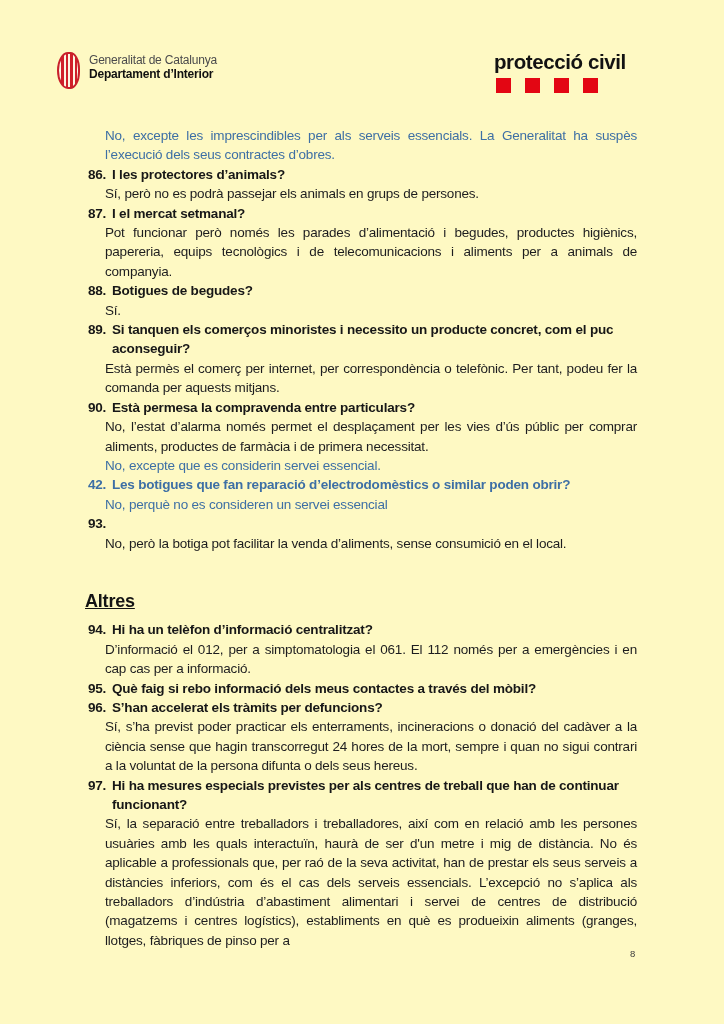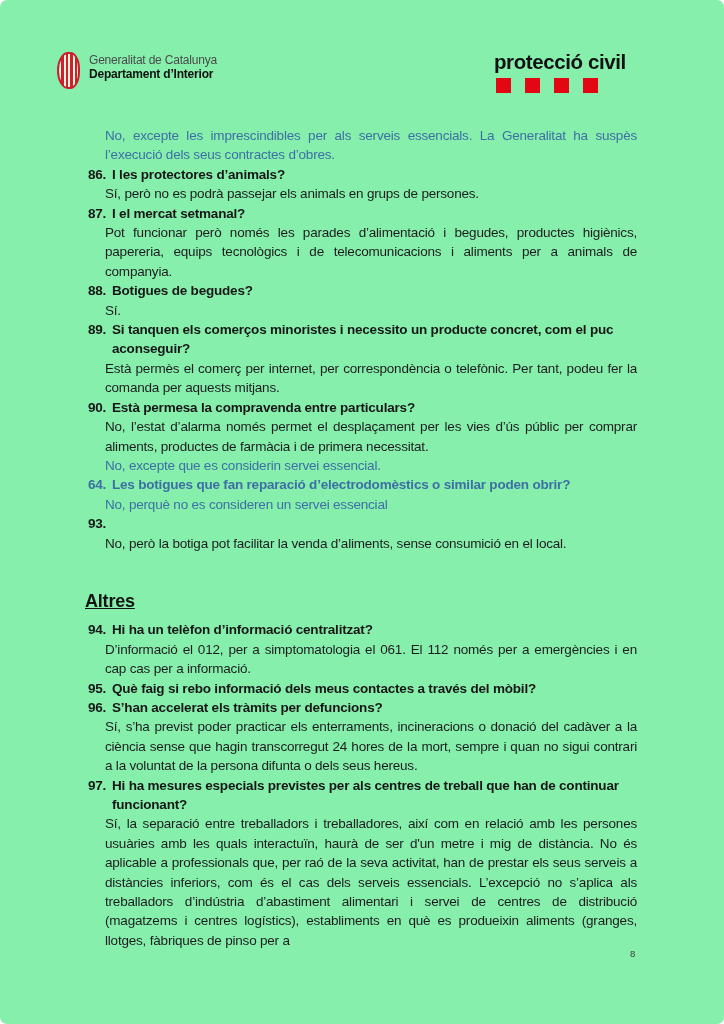--- a/index.html
+++ b/index.html
@@ -4,21 +4,21 @@
 <style>
   * { box-sizing: border-box; margin: 0; padding: 0; }
   html, body { background: #ffffff; }
   body {
     width: 724px; height: 1024px;
     font-family: "Liberation Sans", sans-serif;
     color: #1d1d1f;
     position: relative;
     overflow: hidden;
   }
-  .page { position: absolute; inset: 0; background: #86efac; border-radius: 7px; }
+  .page { position: absolute; inset: 0; background: #fef9c3; }
 
   
   .gencat-block {
     position: absolute; left: 57px; top: 50px;
     display: flex; align-items: flex-start; gap: 9px;
   }
   .senyera {
     width: 23px; height: 37px; margin-top: 2px;
     border: 2px solid #c8202b;
     border-radius: 48% 42% 42% 48% / 50% 46% 46% 50%;
@@ -136,21 +136,21 @@
       </div>
       <p class="answer">No, l’estat d’alarma només permet el desplaçament per les vies d’ús públic per comprar aliments, productes de farmàcia i de primera necessitat.</p>
     </div>
 
     <div class="qa blue">
       <p class="answer">No, excepte que es considerin servei essencial.</p>
     </div>
 
     <div class="qa blue">
       <div class="q-line">
-        <span class="q-num">64.</span>
+        <span class="q-num">42.</span>
         <span class="q-text">Les botigues que fan reparació d’electrodomèstics o similar poden obrir?</span>
       </div>
       <p class="answer">No, perquè no es consideren un servei essencial</p>
     </div>
 
     <div class="qa">
       <div class="q-line">
         <span class="q-num">93.</span>
       </div>
       <p class="answer">No, però la botiga pot facilitar la venda d’aliments, sense consumició en el local.</p>

